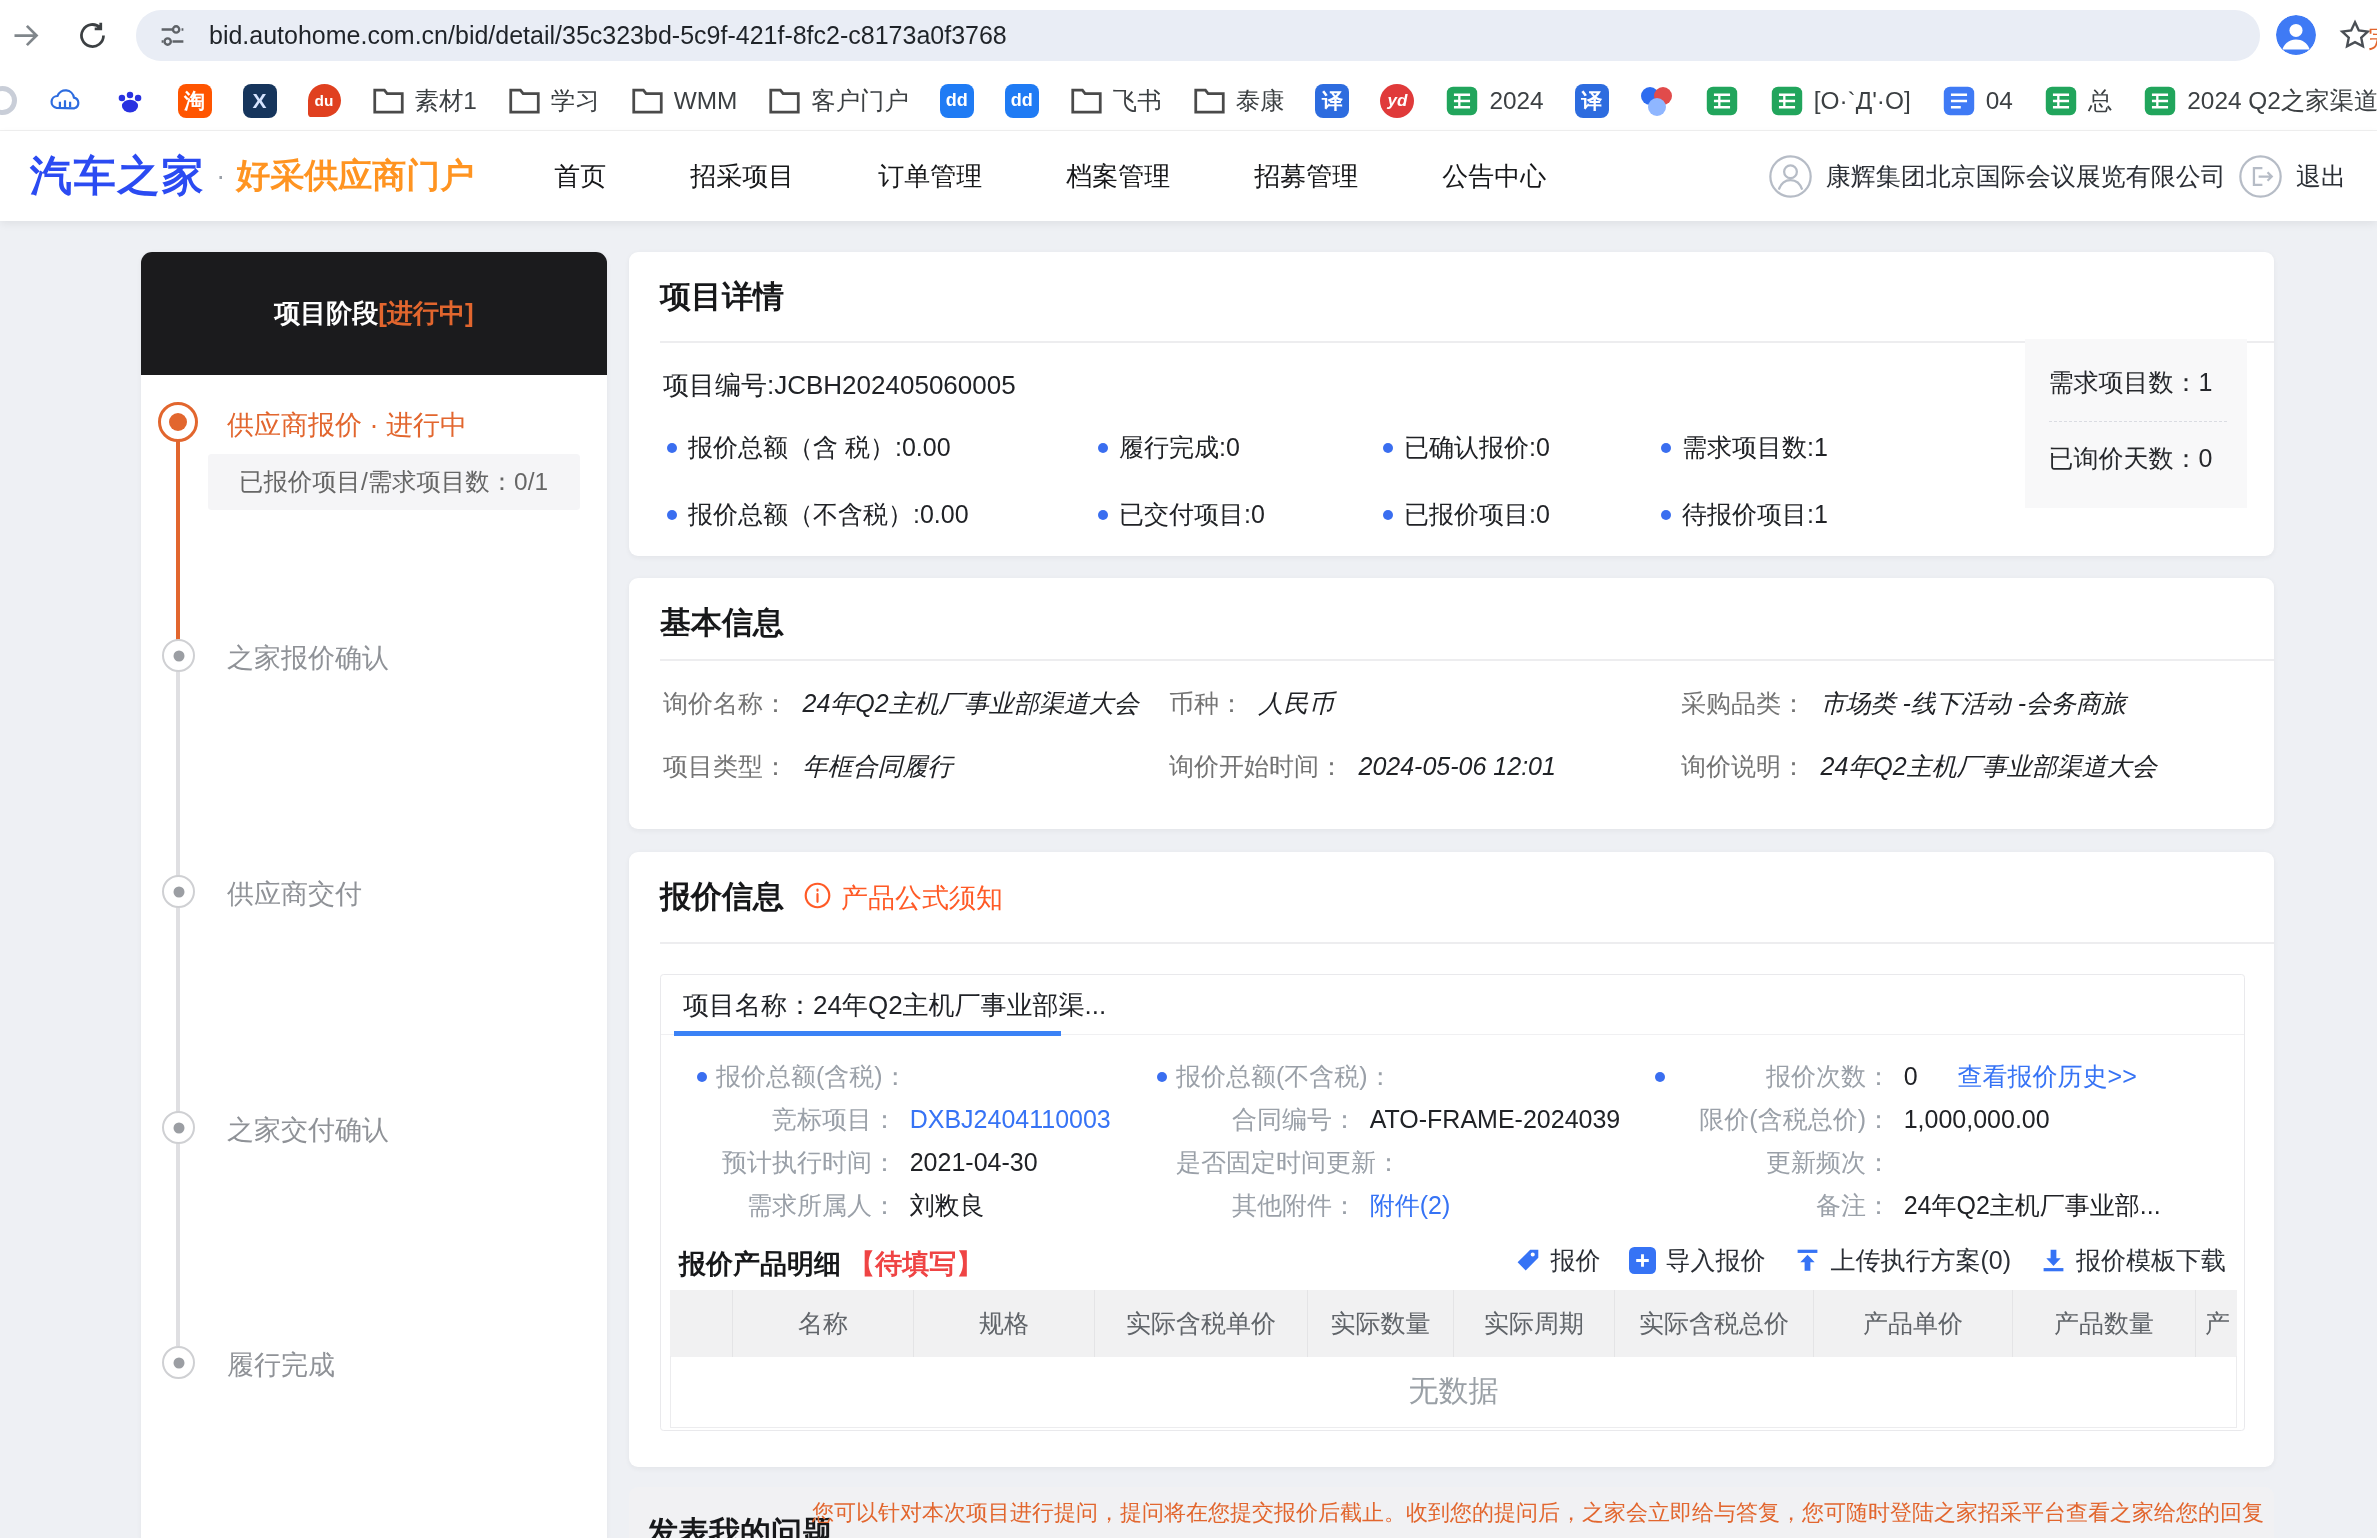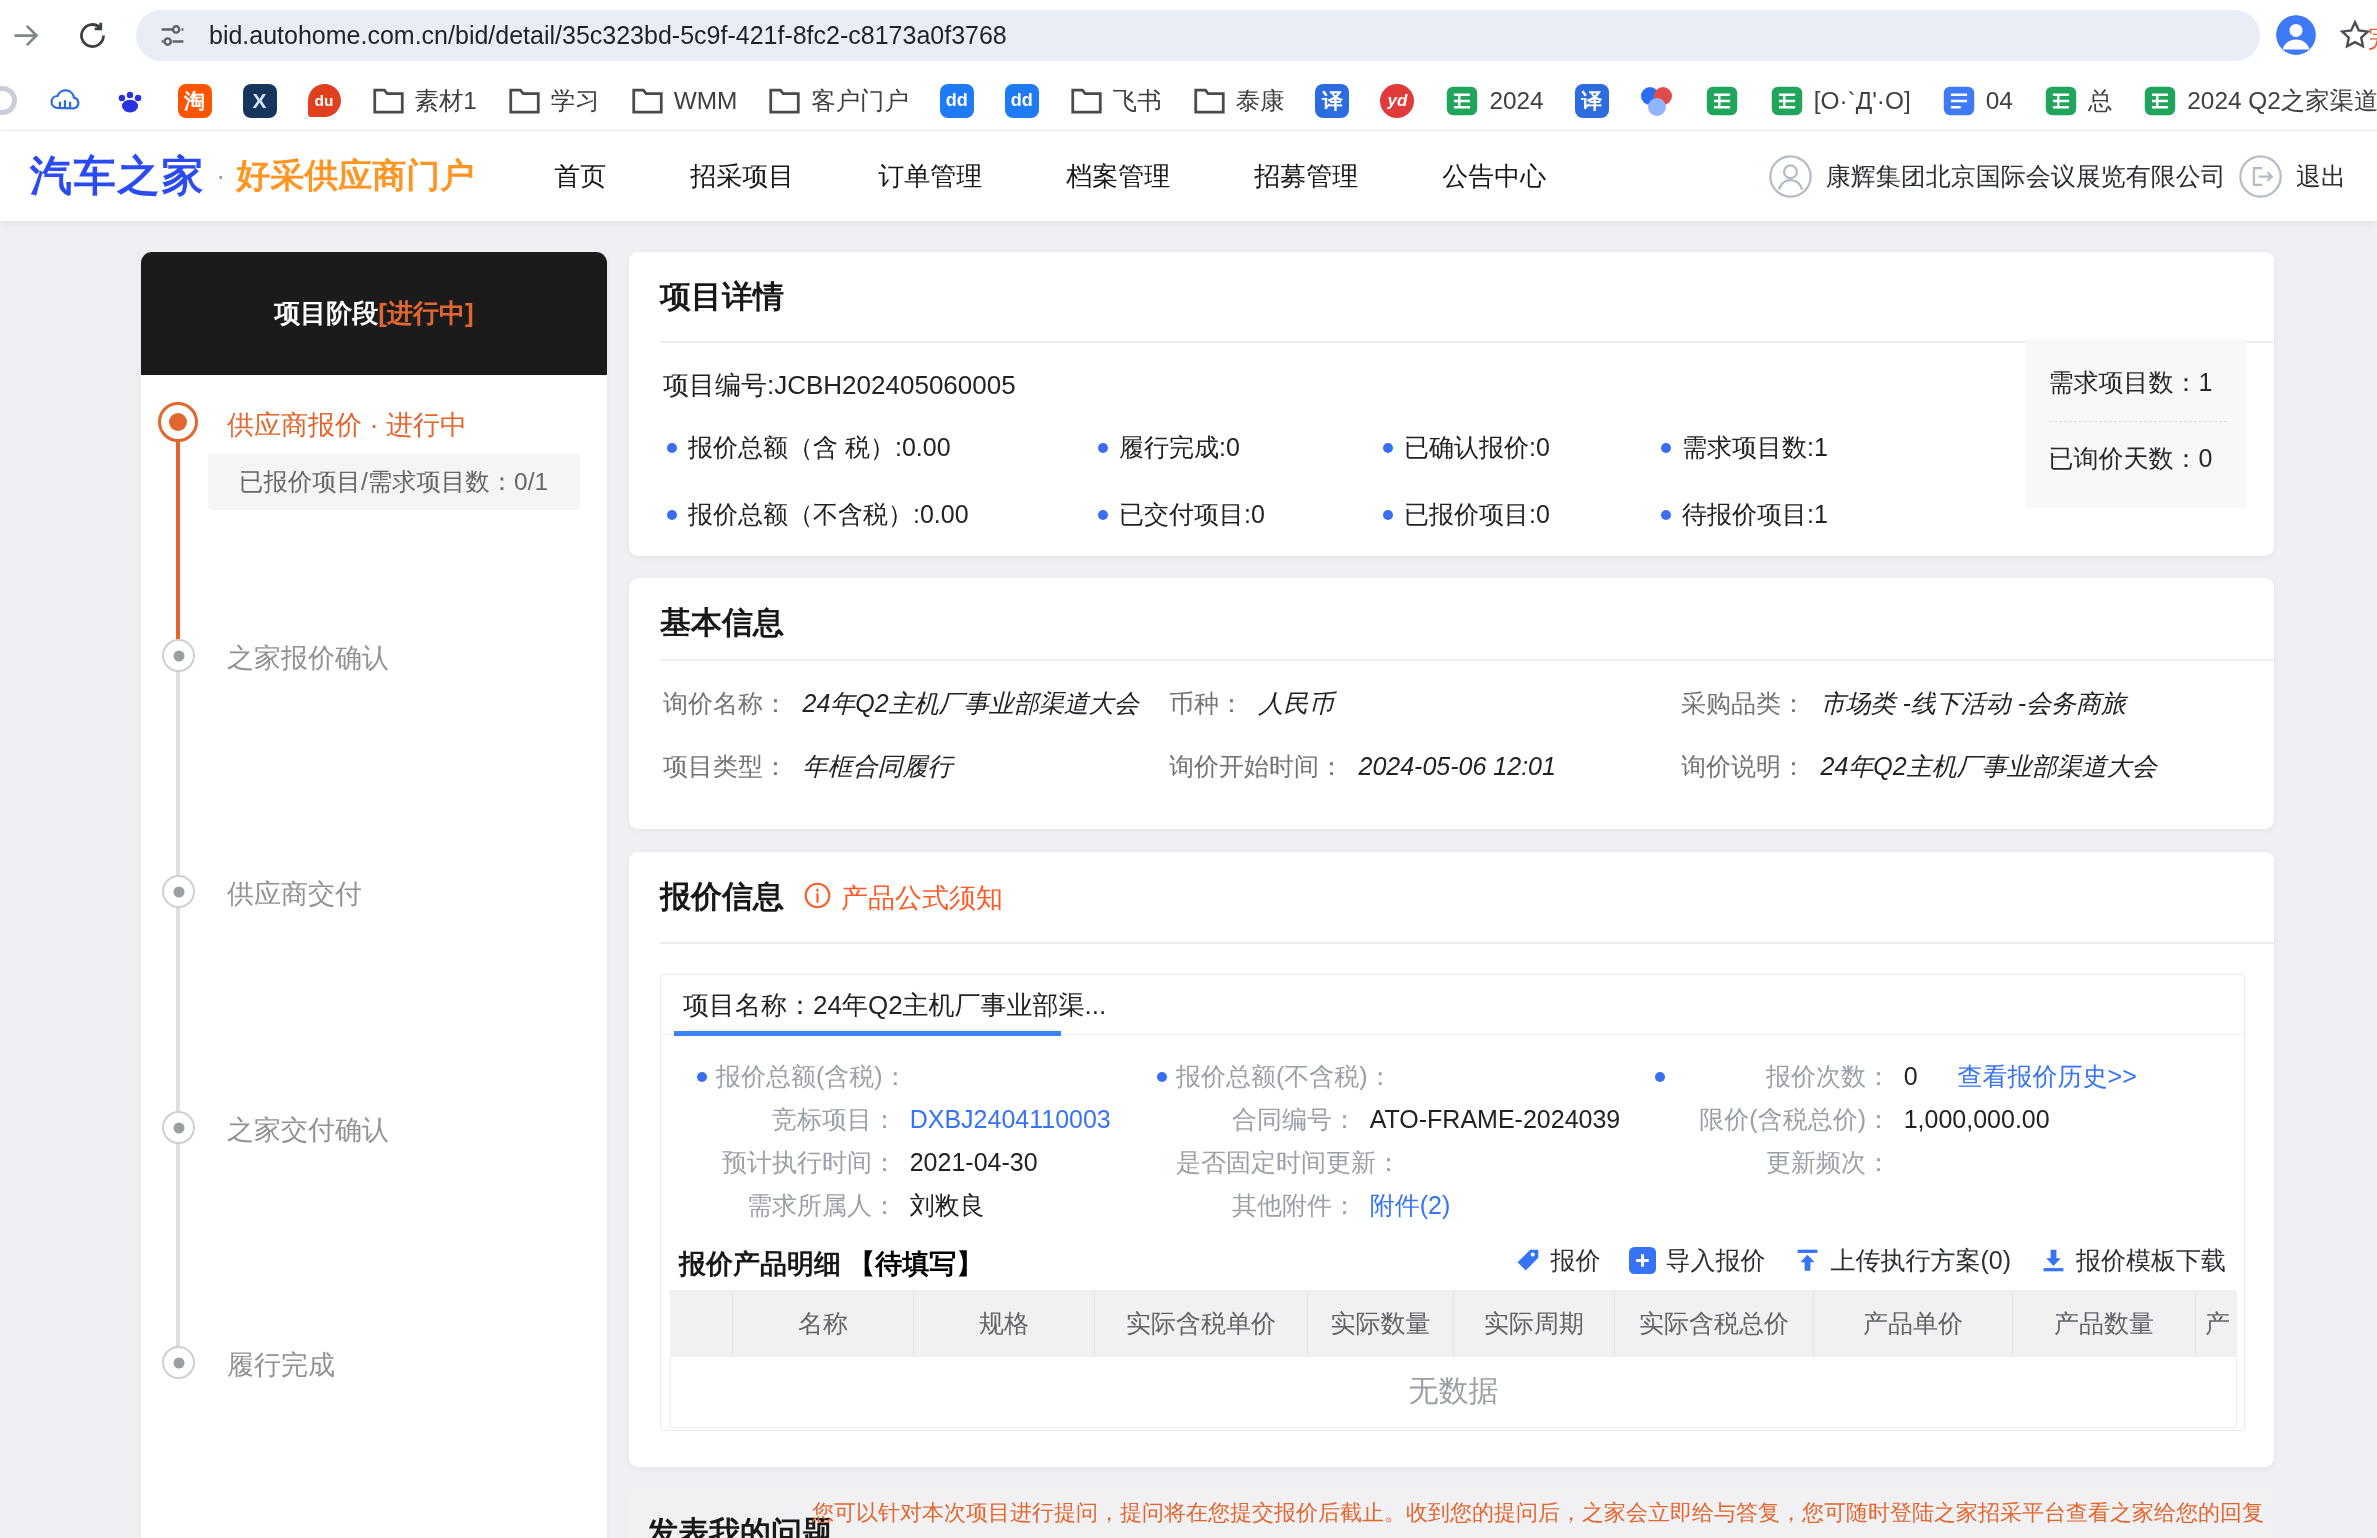--- a/index.html
+++ b/index.html
@@ -97,21 +97,21 @@
   .qcol.c1 { left:36px; }  .qcol.c2 { left:496px; }  .qcol.c3 { left:994px; }
   .qrow { display:flex; align-items:center; height:43px; font-size:25px; white-space:nowrap; }
   .qdot { width:10px; height:10px; border-radius:50%; background:#3a6ef0; margin-right:9px; visibility:hidden; flex:0 0 auto; }
   .qrow.hasdot .qdot { visibility:visible; }
   .qlabel { color:#9aa0a8; text-align:right; }
   .c1 .qlabel { width:181px; } .c2 .qlabel { width:181px; } .c3 .qlabel { width:217px; }
   .qval { color:#202226; margin-left:12.7px; }
   .qlink { color:#3673f5; cursor:pointer; }
   .qextra { color:#3673f5; margin-left:40px; cursor:pointer; }
   .dtitle { position:absolute; left:18px; top:271px; font-size:27px; font-weight:bold; color:#17181a; white-space:nowrap; }
-  .dstatus { color:#000000; margin-left:7.2px; }
+  .dstatus { color:#ef4444; margin-left:7.2px; }
   .qtools { position:absolute; right:18px; top:269px; display:flex; gap:29px; align-items:center; font-size:25px; color:#2b2f36; }
   .qtool { display:flex; align-items:center; gap:9px; cursor:pointer; white-space:nowrap; }
   .ticon { width:27px; height:27px; flex:0 0 auto; }
   .qthead { position:absolute; left:9px; top:315px; width:1567px; height:67px; display:flex; background:#f1f1f2; color:#606469; font-size:25px; overflow:hidden; }
   .th { display:flex; align-items:center; justify-content:center; border-right:0.9px solid #e4e4e6; overflow:hidden; white-space:nowrap; flex:0 0 auto; }
   .th.last { flex:1 1 auto; justify-content:flex-start; padding-left:9px; border-right:none; }
   .qtbody { position:absolute; left:9px; top:381px; width:1567px; height:72px; border:0.9px solid #ececee; border-top:none; display:flex; align-items:center; justify-content:center; color:#9aa0a6; font-size:30px; }
 
   
   .card4 { top:1266px; height:90px; background:#f1f1f3; box-shadow:none; }
@@ -478,20 +478,25 @@
         <div class="qrow">
             <span class="qdot"></span>
             <span class="qlabel">限价(含税总价)：</span>
             <span class="qval">1,000,000.00</span>
           </div>
         <div class="qrow">
             <span class="qdot"></span>
             <span class="qlabel">更新频次：</span>
             <span class="qval"></span>
           </div>
+        <div class="qrow">
+            <span class="qdot"></span>
+            <span class="qlabel">备注：</span>
+            <span class="qval">24年Q2主机厂事业部...</span>
+          </div>
       </div>
 
       <div class="dtitle">
         <span>报价产品明细</span><span class="dstatus">【待填写】</span>
       </div>
       <div class="qtools">
         <span class="qtool">
           <span class="ticon">
             <svg viewBox="0 0 30 30" fill="#3673f5" fill-rule="evenodd">
                 <path d="M27 3h-9L4 17l9 9L27 12zM20.8 10.6a2.3 2.3 0 1 1 .01-4.61 2.3 2.3 0 0 1-.01 4.61z"></path>

